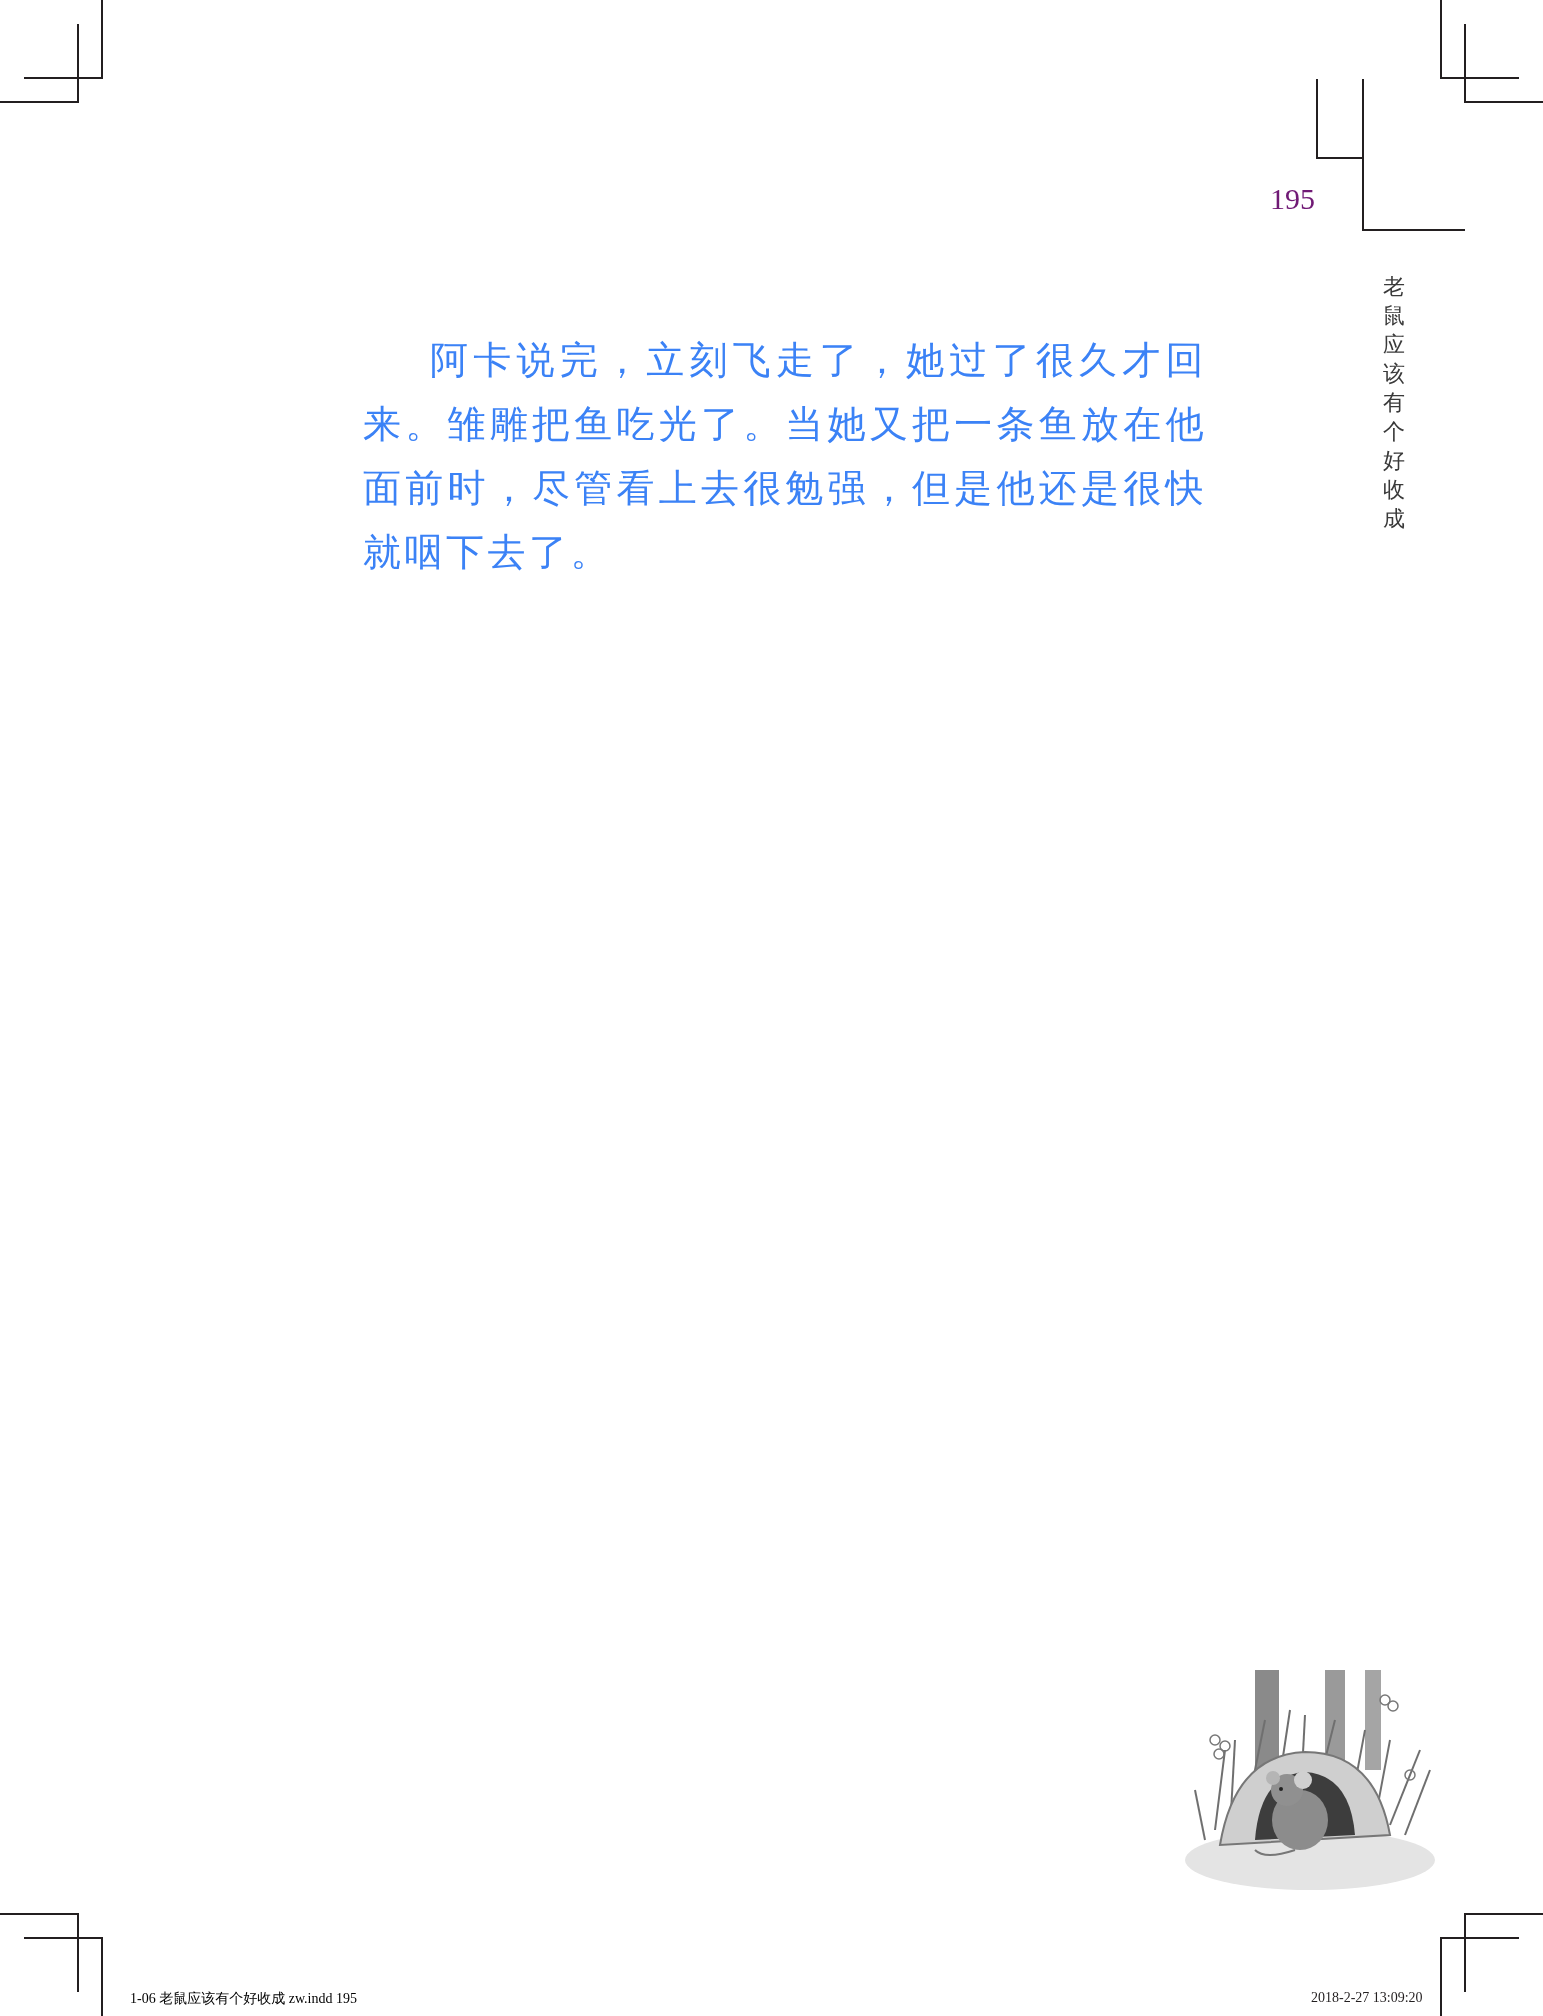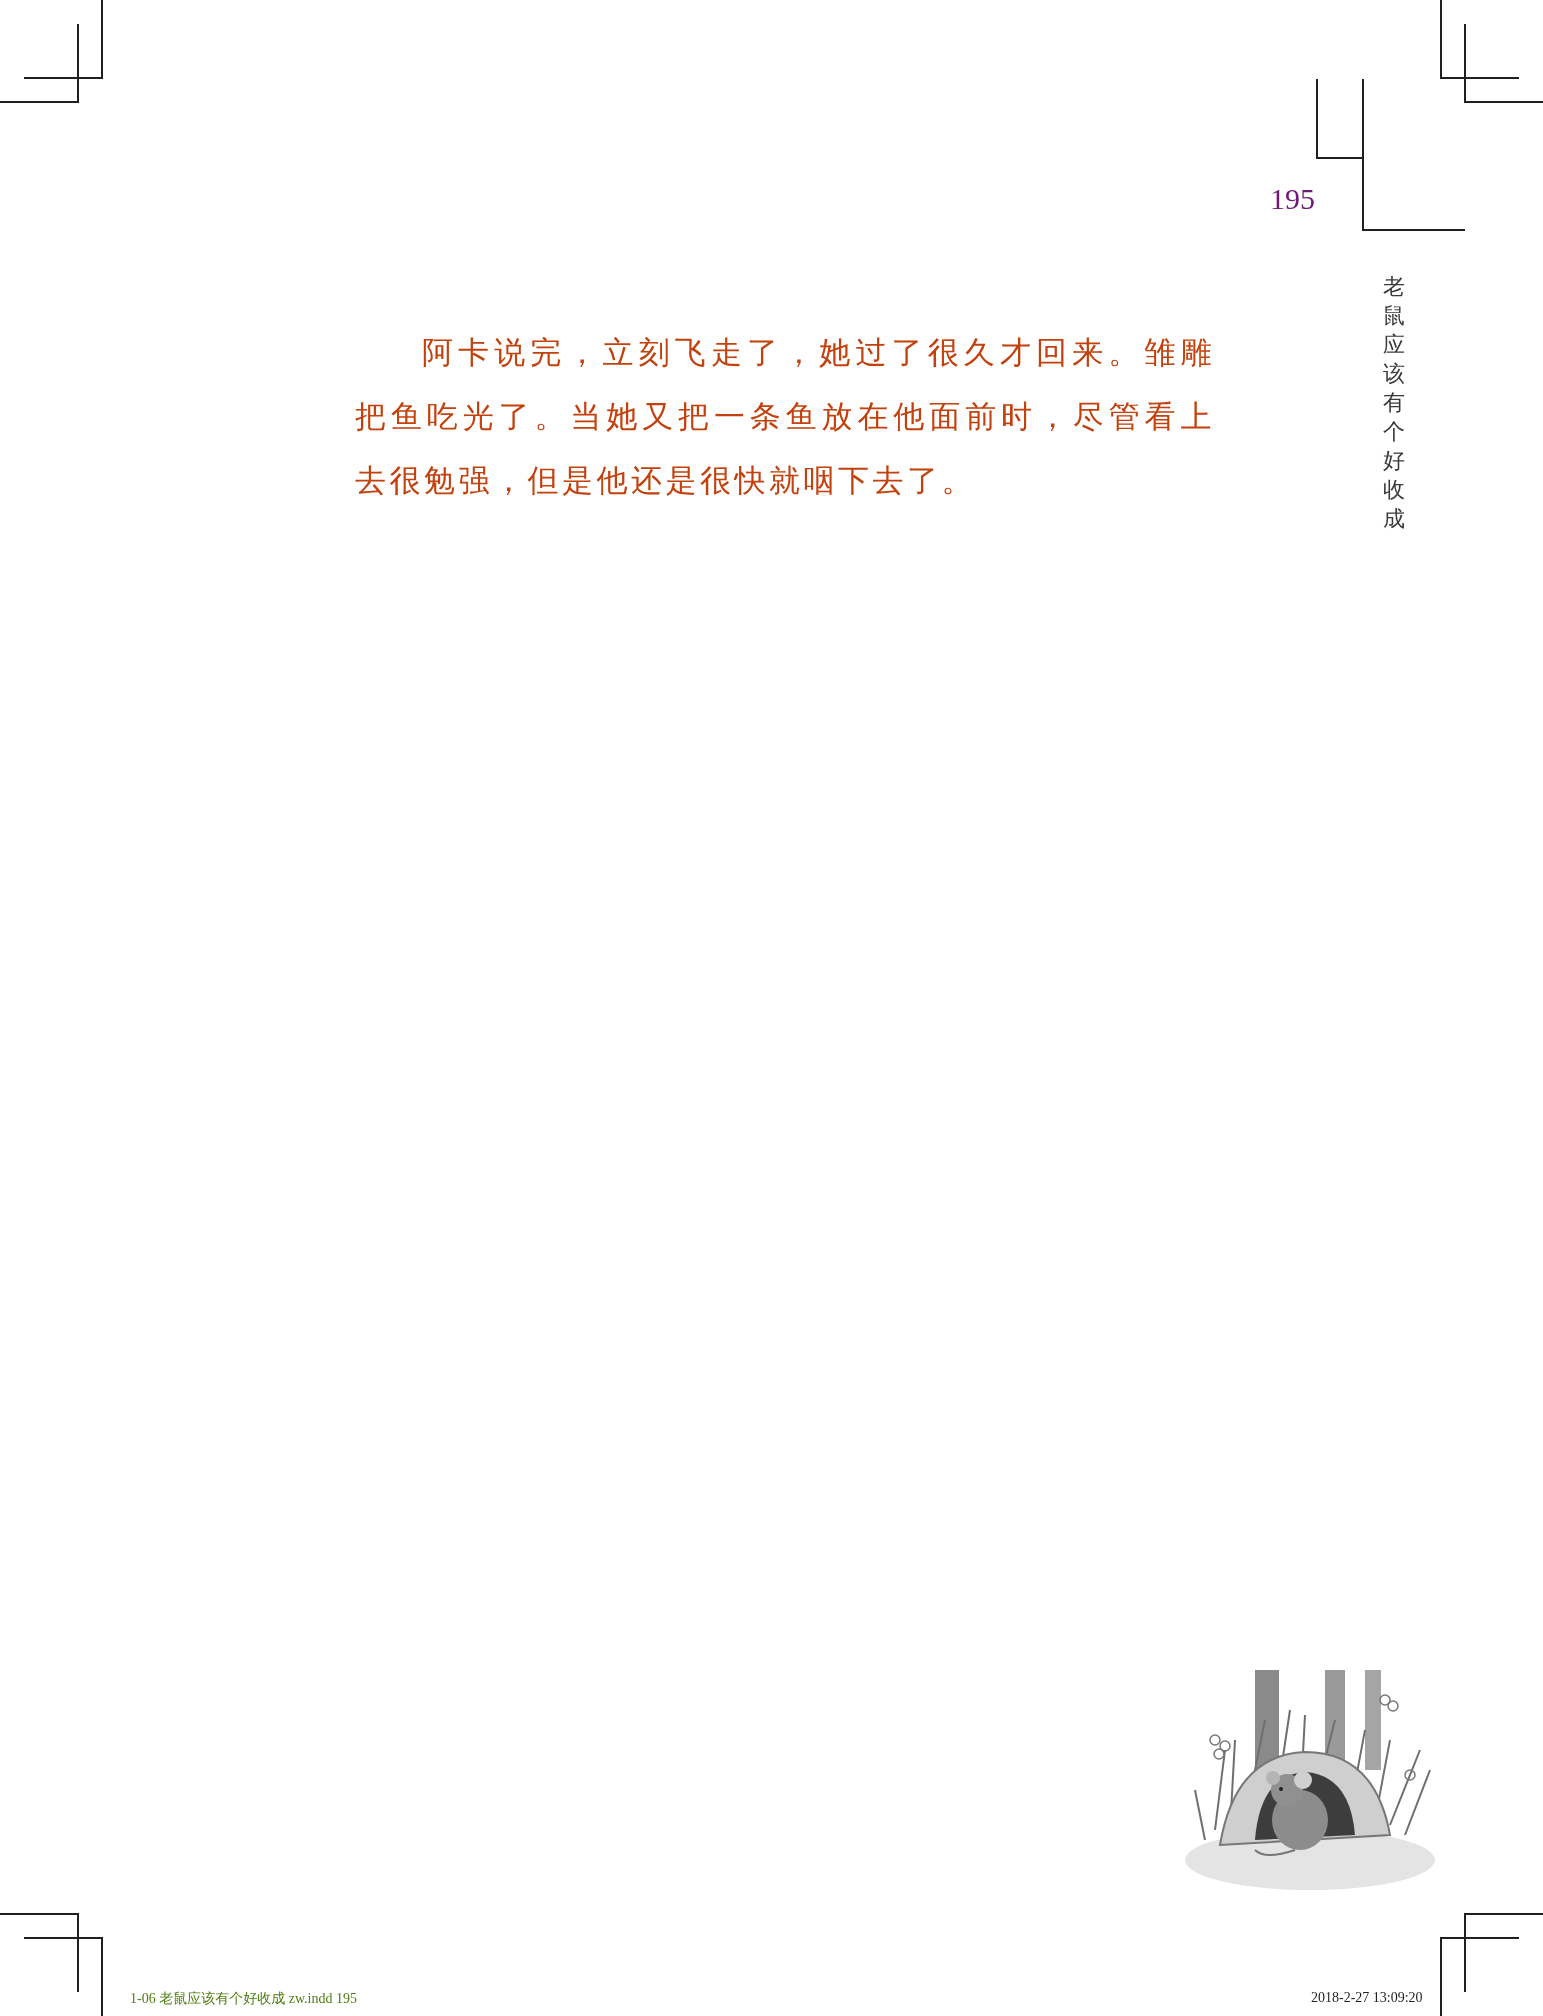--- a/index.html
+++ b/index.html
@@ -7,25 +7,25 @@
          font-family: "DejaVu Sans", sans-serif; color: #231f20; }
   .ln { position: absolute; background: #231f20; }
   .h { height: 2px; }
   .v { width: 2px; }
   .page-number { position: absolute; left: 1270px; top: 182px; font-family: "Liberation Serif", serif;
                  font-size: 30px; color: #701a75; }
   .running-head { position: absolute; left: 1378px; top: 272px; width: 32px;
                   font-size: 22px; line-height: 29px; color: #3a3a3a; text-align: center; }
   .running-head span { display: block; }
   .body-text { position: absolute; left: 355px; top: 320px; width: 860px; }
-  .para { margin: 0; font-size: 31px; line-height: 64px; letter-spacing: 3.5px;
-          text-indent: 67px; text-align: justify; text-align-last: left; color: #c2410c; }
+  .para { margin: 8px; font-size: 38px; line-height: 64px; letter-spacing: 3.5px;
+          text-indent: 67px; text-align: justify; text-align-last: left; color: #3b82f6; }
   .illustration { position: absolute; left: 1175px; top: 1660px; width: 260px; height: 240px; }
   .slug-left { position: absolute; left: 130px; top: 1990px; font-family: "Liberation Serif", serif;
-               font-size: 14px; color: #4d7c0f; }
+               font-size: 14px; color: #000000; }
   .slug-right { position: absolute; left: 1273px; top: 1990px; font-family: "Liberation Serif", serif;
                 font-size: 14px; color: #231f20; margin-left: 38px; }
 </style>
 </head>
 <body>
 
 <div class="ln v" style="left:101px;top:0;height:79px;"></div>
 <div class="ln h" style="left:24px;top:77px;width:79px;"></div>
 <div class="ln v" style="left:77px;top:24px;height:79px;"></div>
 <div class="ln h" style="left:0;top:101px;width:79px;"></div>

